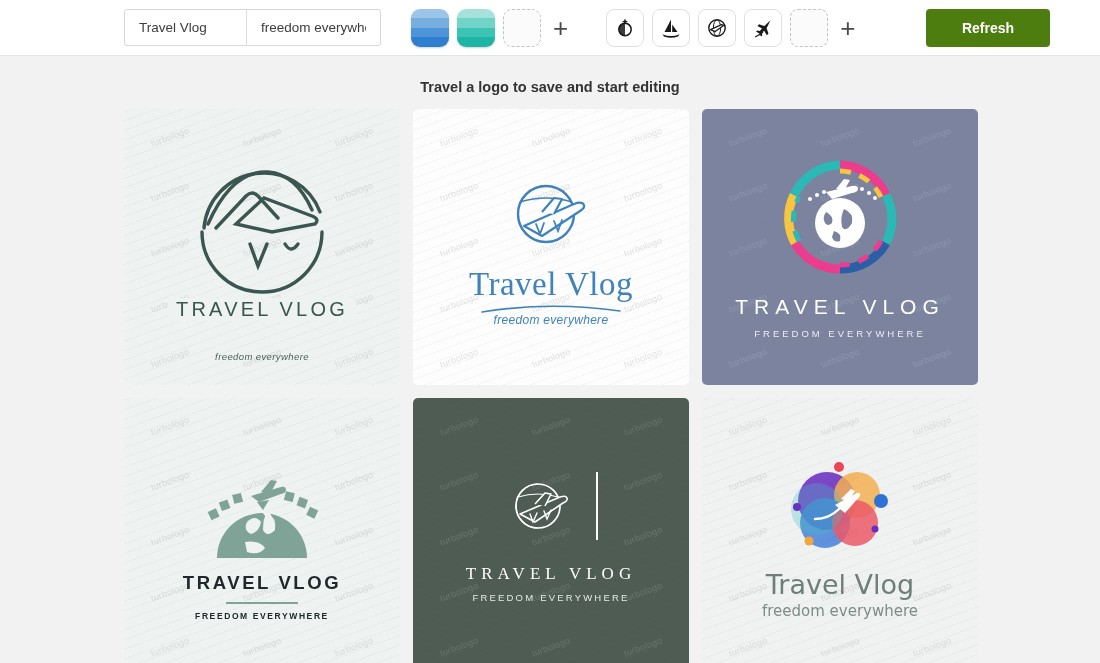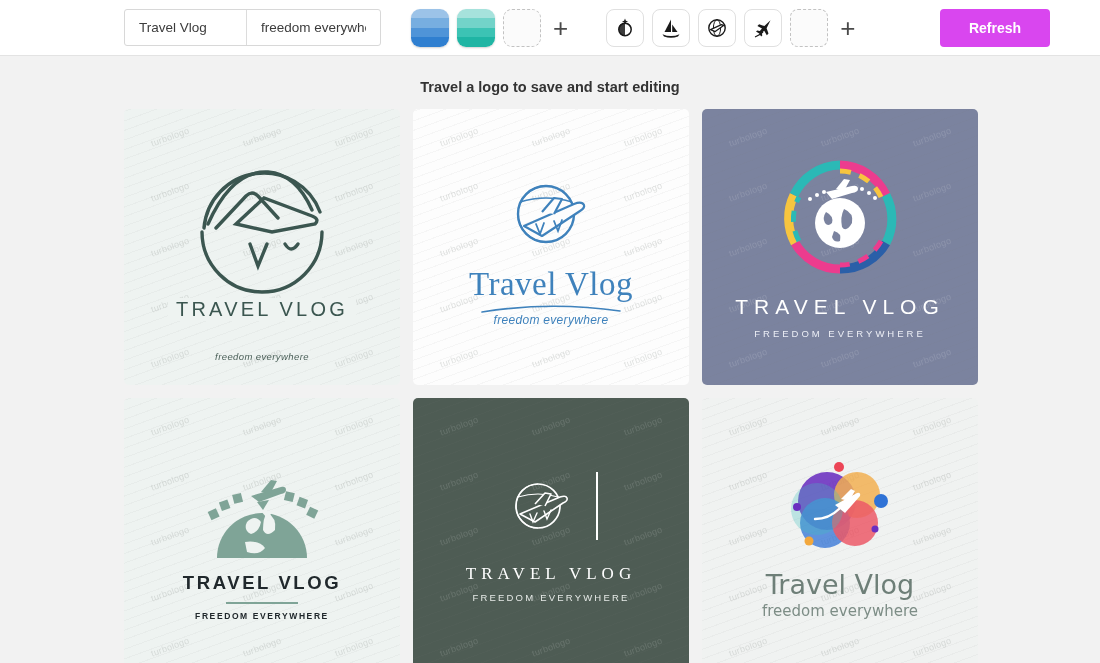--- a/index.html
+++ b/index.html
@@ -59,22 +59,22 @@
     cursor:pointer;
   }
   .icon-tile svg{ display:block; }
   .icon-empty{
     width:38px; height:38px; border-radius:8px; margin-right:8px;
     border:1px dashed #c2c2c2; background:#fbfbfb; cursor:pointer;
   }
 
   .refresh-btn{
     margin-left:auto; margin-right:32px;
-    width:110px; height:38px; border:none; border-radius:4px;
-    background:#d946ef; color:#ffffff;
+    width:124px; height:38px; border:none; border-radius:4px;
+    background:#4d7c0f; color:#ffffff;
     font-family:"Liberation Sans", sans-serif;
     font-size:14px; font-weight:bold; cursor:pointer;
   }
 
   
   .page-title{
     text-align:center; font-size:14.5px; color:#333;
     font-weight:bold; margin:23px 0 14px 0;
   }
   .grid{

